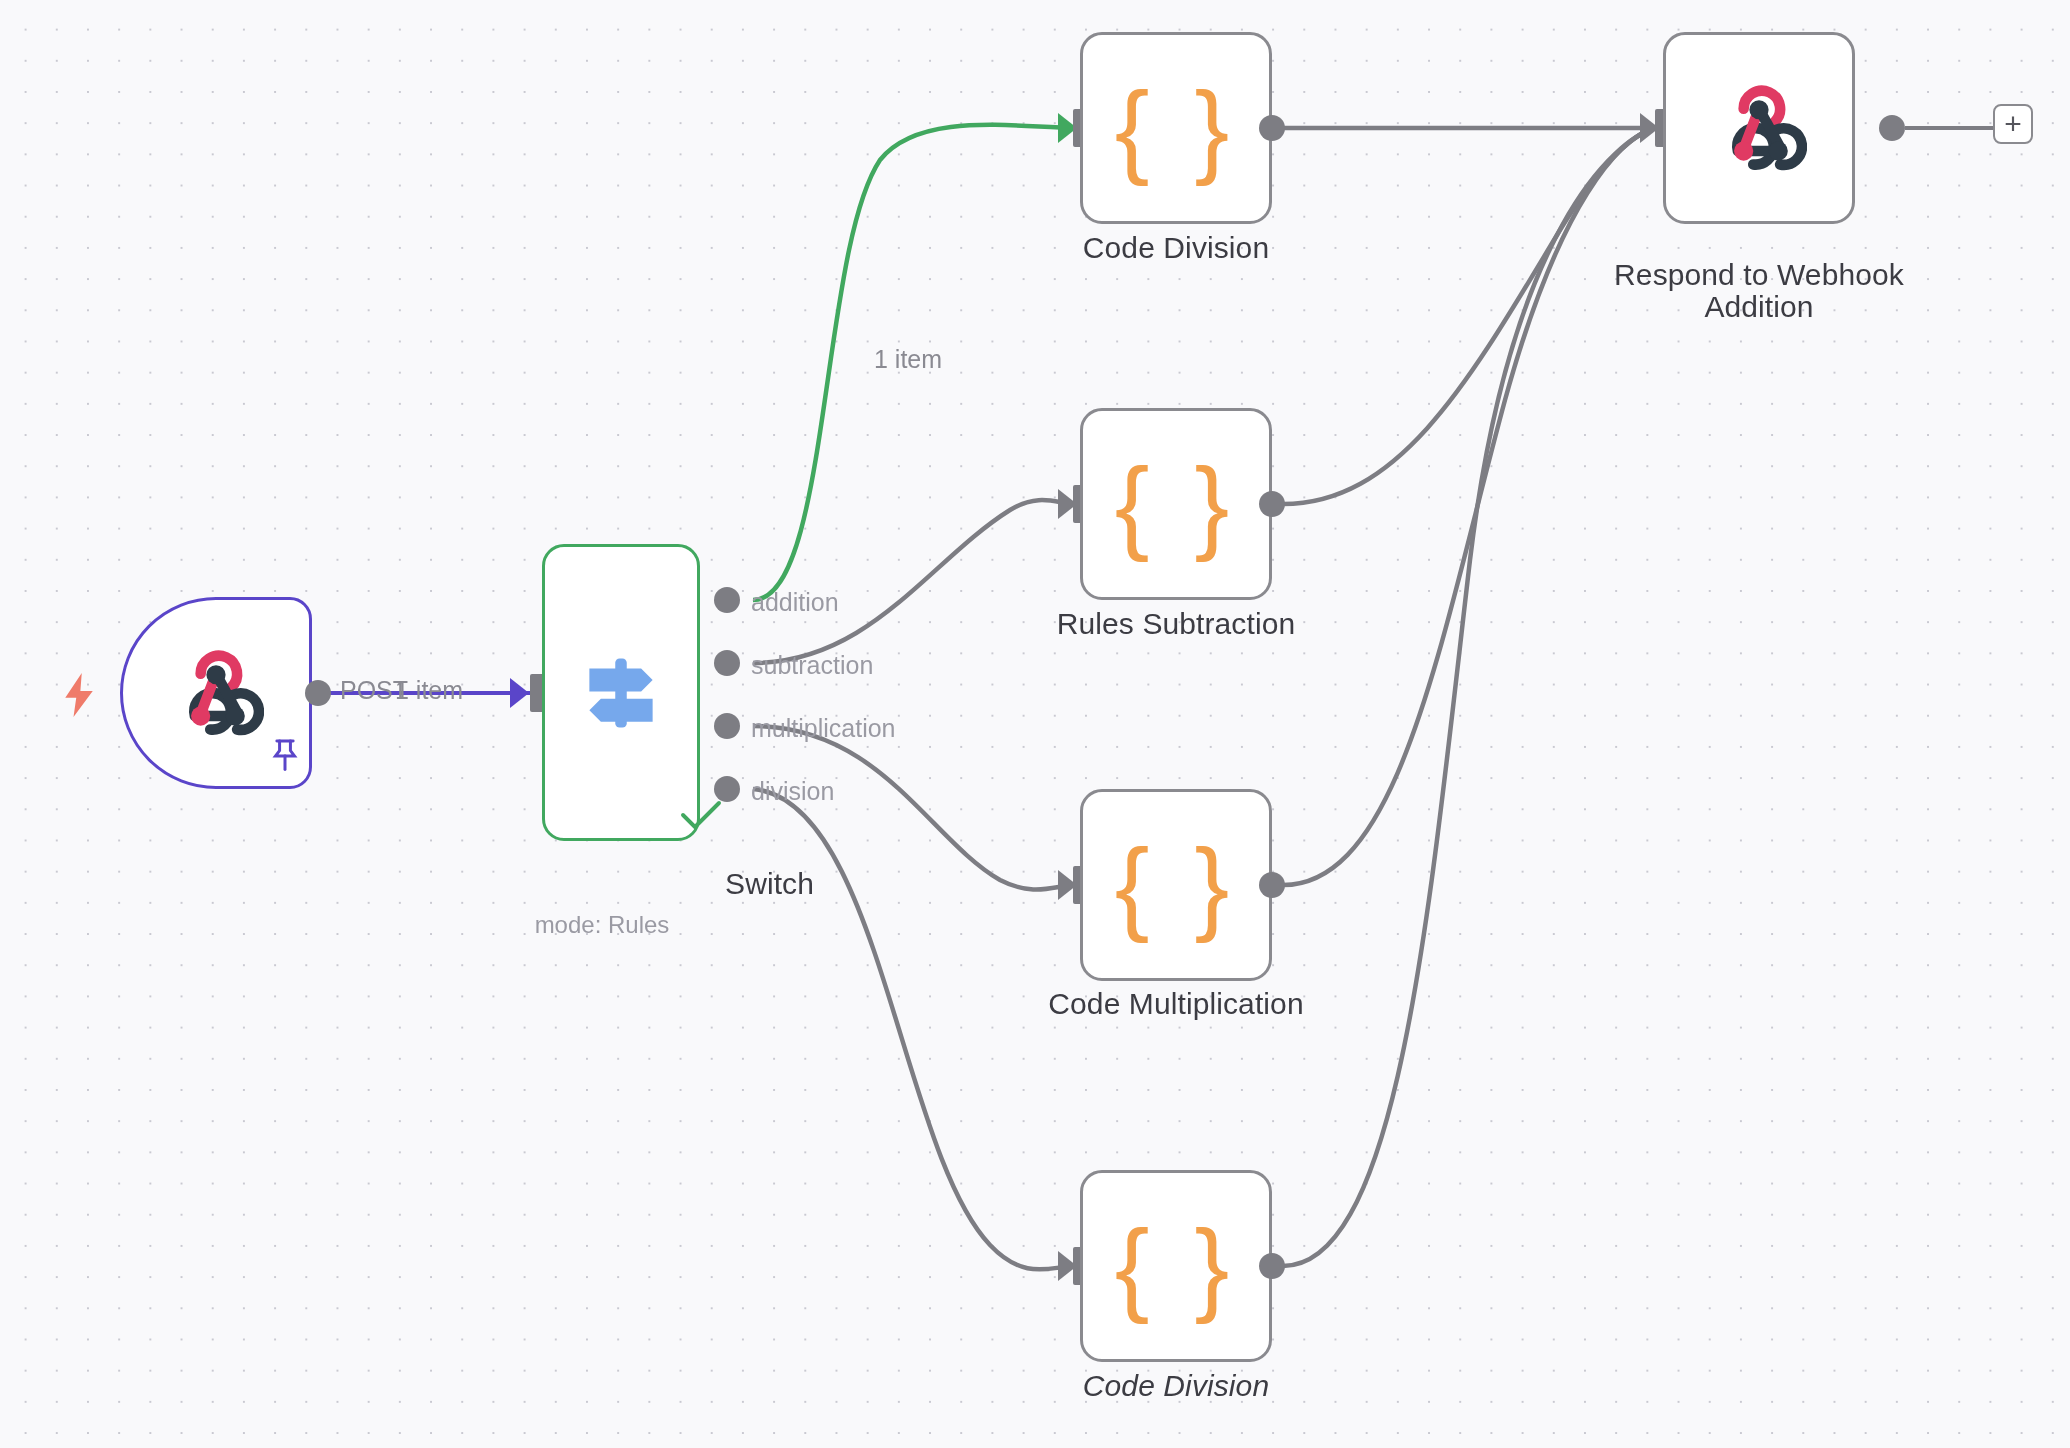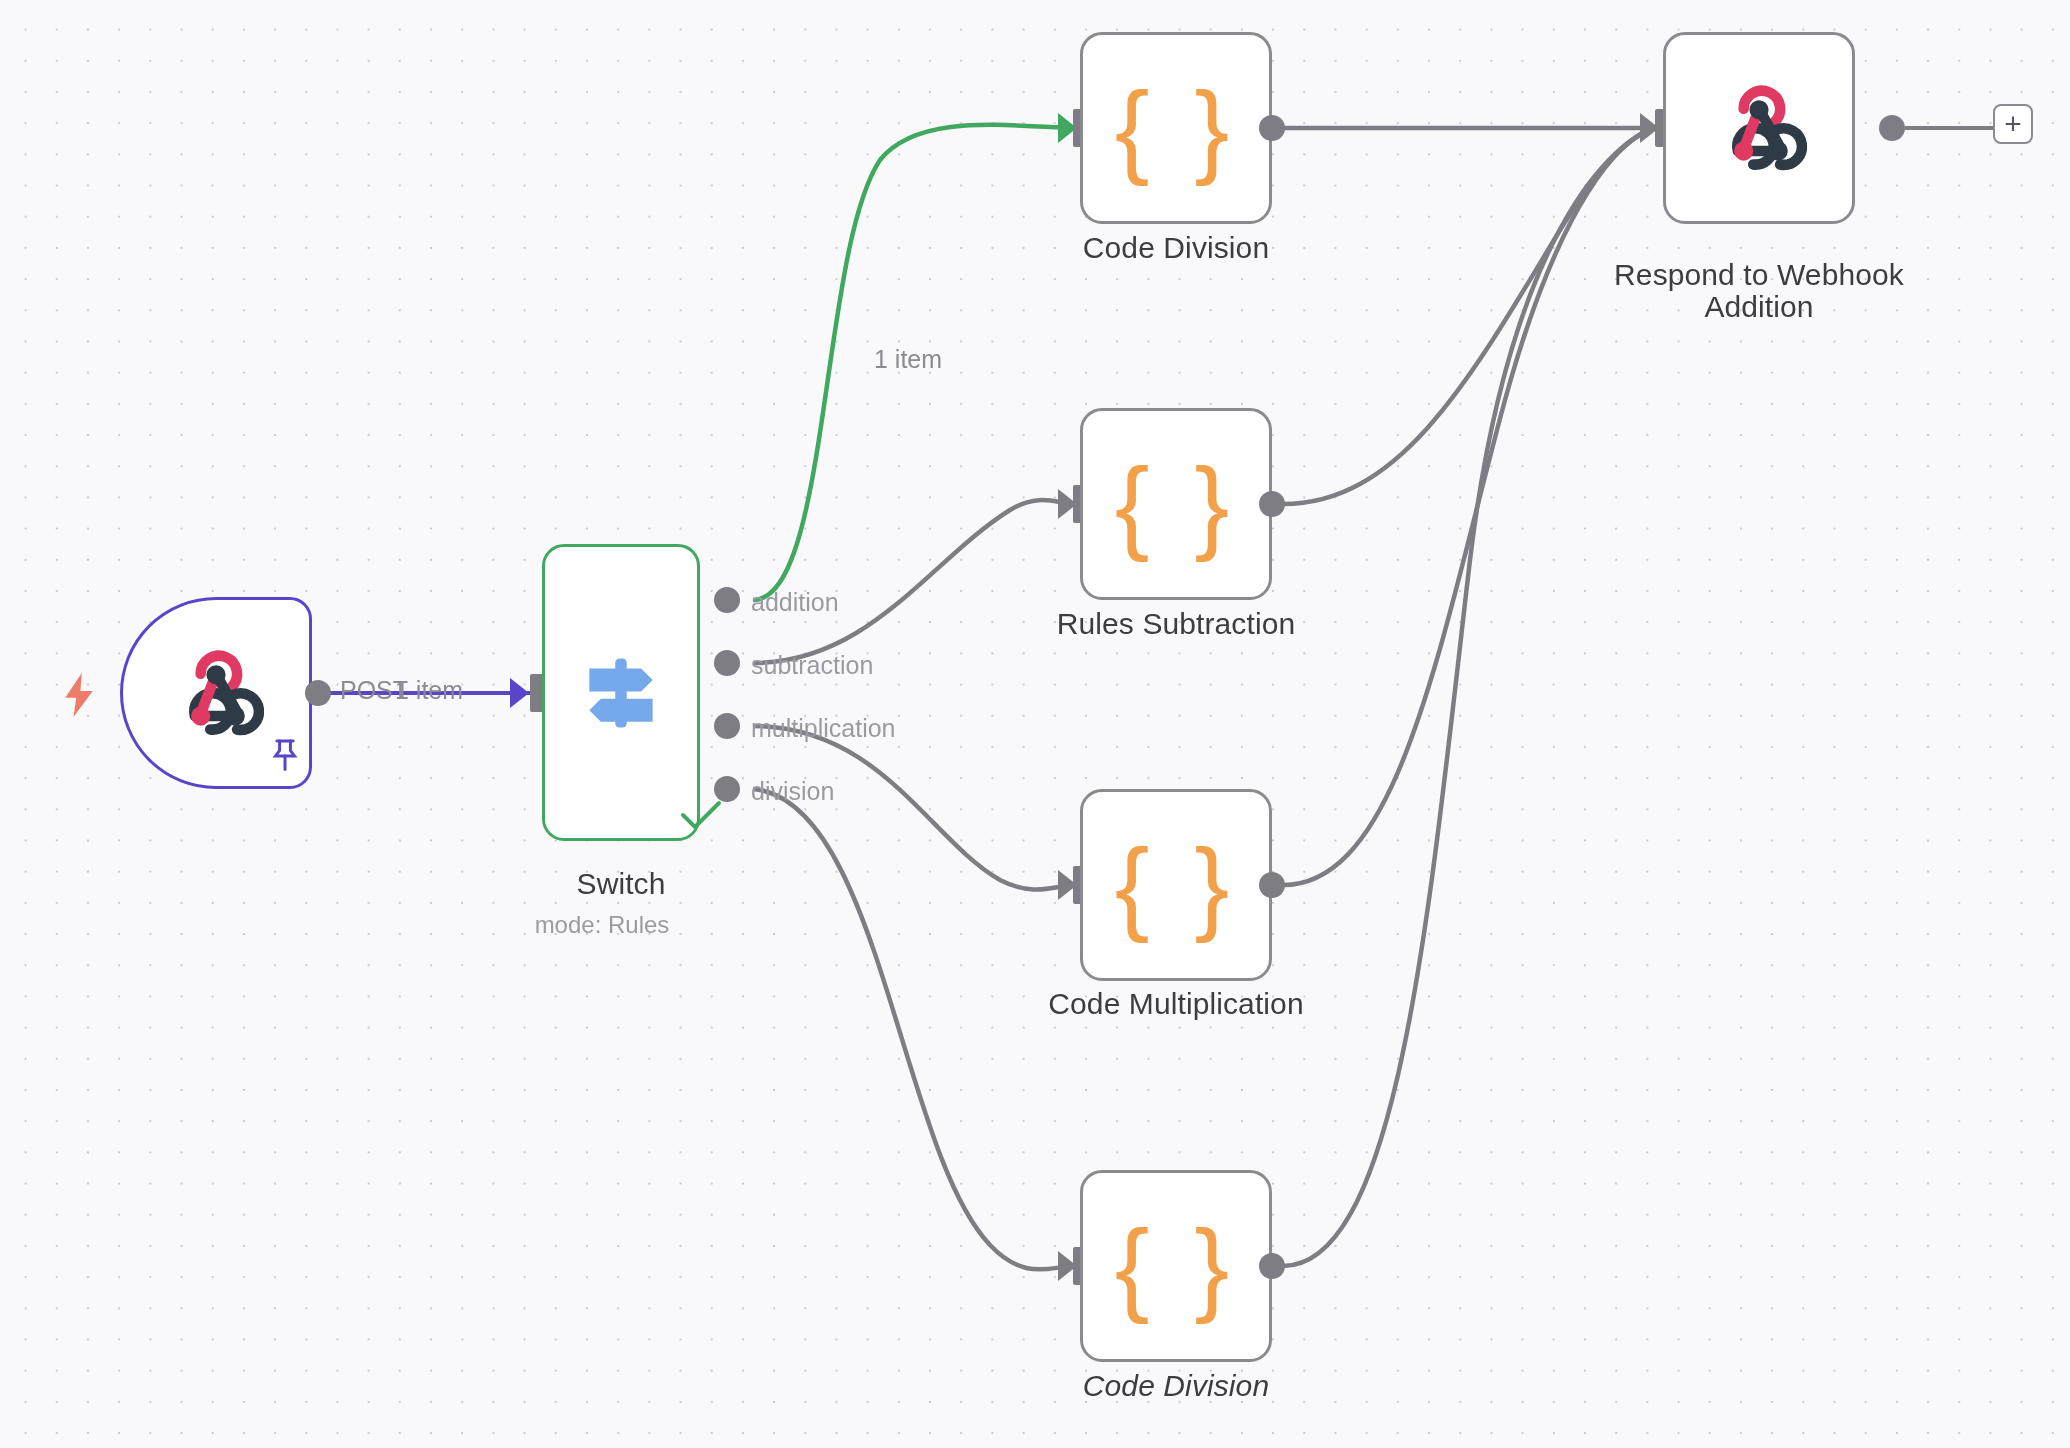--- a/index.html
+++ b/index.html
@@ -221,21 +221,21 @@
   <div class="dot" style="left:714px; top:587px;"></div>
   <div class="dot" style="left:714px; top:650px;"></div>
   <div class="dot" style="left:714px; top:713px;"></div>
   <div class="dot" style="left:714px; top:776px;"></div>
 
   <div class="out-label" style="left:751px; top:588px;">addition</div>
   <div class="out-label" style="left:751px; top:651px;">subtraction</div>
   <div class="out-label" style="left:751px; top:714px;">multiplication</div>
   <div class="out-label" style="left:751px; top:777px;">division</div>
 
-  <div class="caption" style="left:405px; top:868px; width:432px;">Switch</div>
+  <div class="caption" style="left:382px; top:868px; width:432px;text-align:right;">Switch</div>
   <div class="subcaption" style="left:386px; top:911px; width:432px;">mode: Rules</div>
 
   <div class="edge-label" style="left:874px; top:345px;">1 item</div>
 
   <div class="arrowhead green" style="left:1058px; top:113px;"></div>
   <div class="inport" style="left:1073px; top:109px;"></div>
   <div class="node node-code" style="left:1080px; top:32px;">
     <span class="icon-code">{&nbsp;}</span>
   </div>
   <div class="dot" style="left:1259px; top:115px;"></div>

